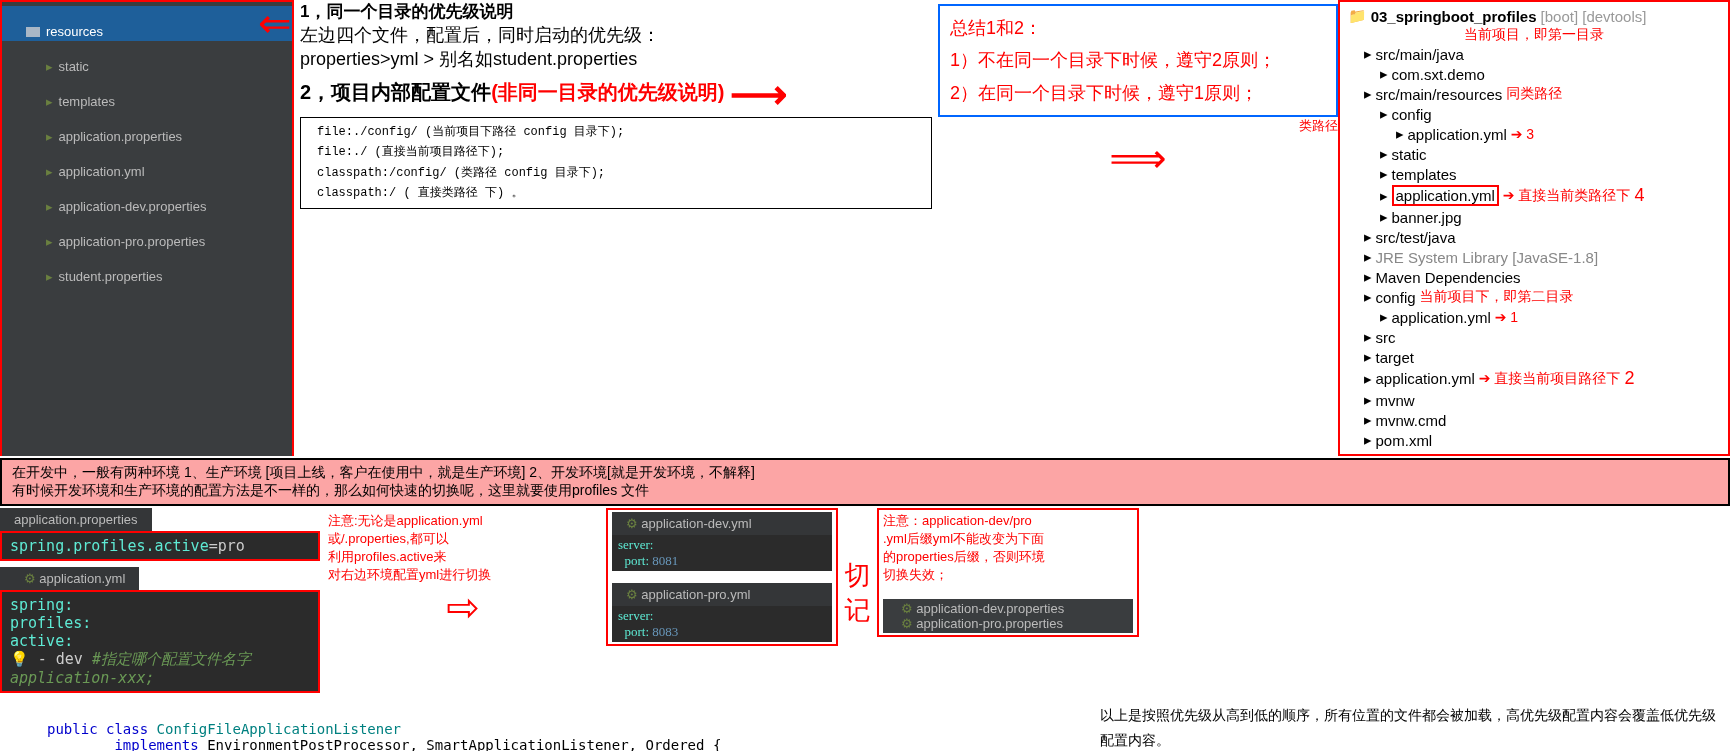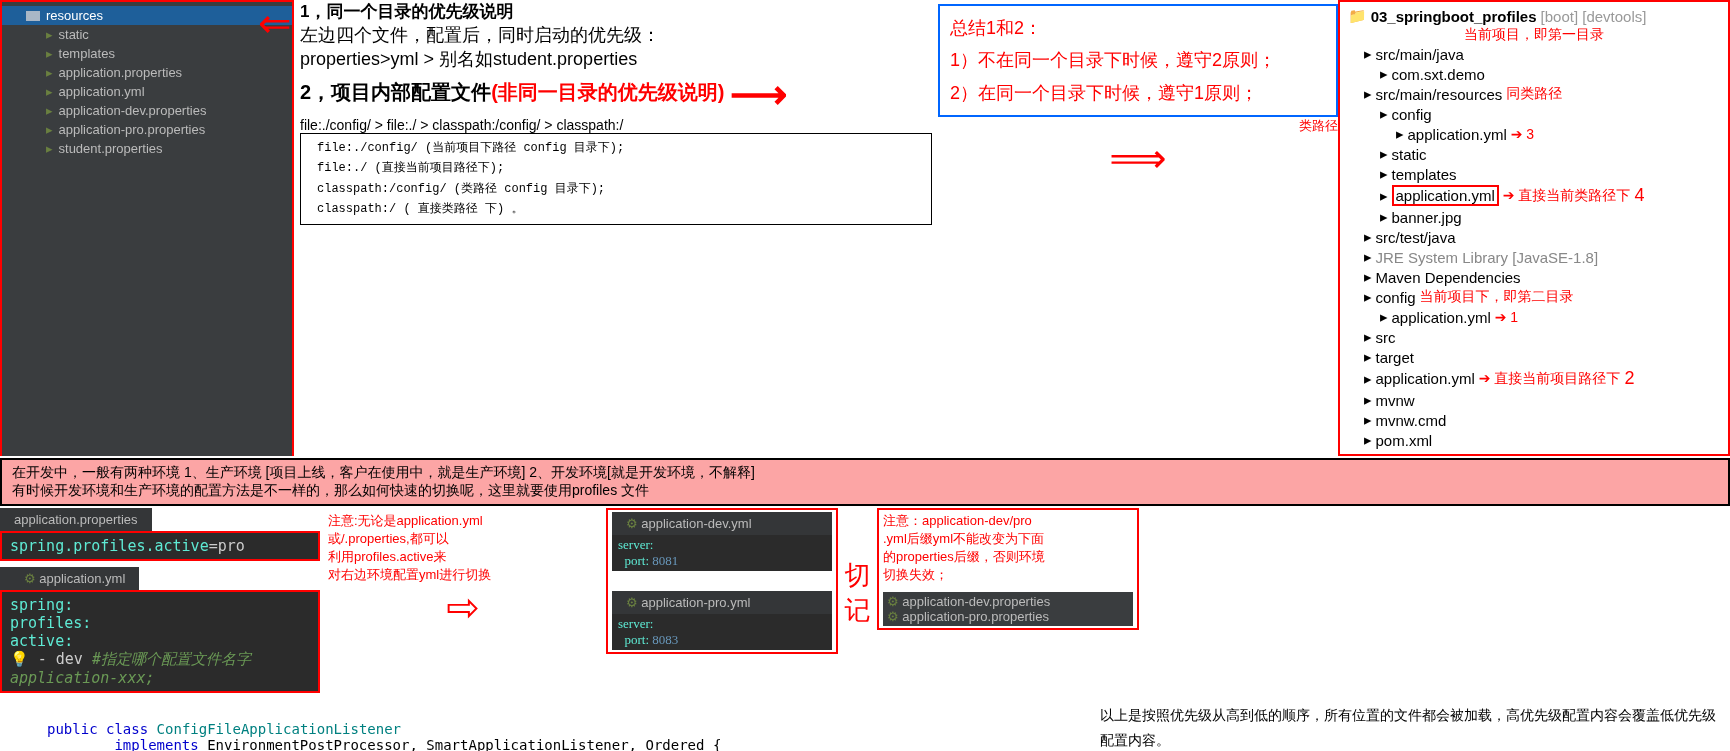--- a/index.html
+++ b/index.html
@@ -1,18 +1,18 @@
 <!DOCTYPE html>
 <html><head>
 <meta charset="utf-8">
 <style>
 body { margin:0; font-family:"Microsoft YaHei",Arial,sans-serif; font-size:13px; background:#fff; color:#000; width:1730px; }
 .row { display:flex; }
 .dark-tree { background:#3a3d3f; color:#bbb; width:290px; padding:4px 0; }
-.dark-tree .tree-item { padding:2px 6px 2px 24px; display:flex; align-items:center; gap:6px; }
+.dark-tree .tree-item { padding:18px 6px 2px 24px; display:flex; align-items:center; gap:6px; }
 .dark-tree .tree-item.sel { background:#1e5f9a; color:#fff; }
 .dark-tree .tree-item.child { padding-left:44px; }
 .mid { flex:1; padding:0 6px; position:relative; }
 .red { color:#f00; }
 .note-box { border:2px solid #f00; padding:2px 4px; }
 .blue-box { border:2px solid #06f; color:#f00; font-size:18px; padding:6px 10px; line-height:1.8; }
 .black-box { border:1px solid #000; font-family:Liberation Mono, monospace; font-size:12px; padding:4px 16px; line-height:1.7; }
 .gray-band { background:#fca5a5; border:2px solid #000; padding:4px 10px; margin-top:2px; font-size:14px; }
 .ide-tab { background:#343638; color:#bbb; display:inline-block; padding:4px 14px; }
 .ide-box { background:#2b2b2b; color:#ccc; font-family:Consolas,monospace; font-size:15px; padding:4px 8px; border:2px solid #f00; }
@@ -75,21 +75,20 @@
 
   <div class="mid">
     <span class="arrow-big" style="position:absolute;left:-36px;top:0;">⇐</span>
     <div style="font-size:17px;font-weight:bold">1，同一个目录的优先级说明</div>
     <div style="font-size:18px">左边四个文件，配置后，同时启动的优先级：</div>
     <div style="font-size:18px">properties&gt;yml &gt; 别名如student.properties</div>
     <div style="font-size:20px;font-weight:bold">
       <span>2，项目内部配置文件</span><span class="red">(非同一目录的优先级说明)</span>
       <span class="arrow-big">⟶</span>
     </div>
-    <div style="font-size:14px">file:./config/  &gt; file:./  &gt; classpath:/config/  &gt; classpath:/</div>
     <div class="black-box" id="black-box">
         <div>file:./config/ (当前项目下路径 config 目录下);</div>
         <div>file:./ (直接当前项目路径下);</div>
         <div>classpath:/config/ (类路径 config 目录下);</div>
         <div>classpath:/ ( 直接类路径 下) 。</div>
       </div>
   </div>
 
   <div style="width:400px;padding-top:4px">
     <div class="blue-box">
@@ -231,34 +230,34 @@
     <div>利用profiles.active来</div>
     <div>对右边环境配置yml进行切换</div>
     <div style="text-align:center"><span class="arrow-big">⇨</span></div>
   </div>
 
   <div style="width:220px" class="note-box">
     <div class="ide-tab" style="display:block"><span style="color:#6a8040">⚙</span> <span>application-dev.yml</span></div>
     <div style="background:#2b2b2b;color:#ccc;font-family:Consolas;padding:2px 6px">
       <span class="kw-o">server:</span><br>&nbsp;&nbsp;<span class="kw-o">port:</span> <span style="color:#6897bb">8081</span>
     </div>
-    <div class="ide-tab" style="display:block;margin-top:20px"><span style="color:#6a8040">⚙</span> <span>application-pro.yml</span></div>
+    <div class="ide-tab" style="display:block;margin-top:12px"><span style="color:#6a8040">⚙</span> <span>application-pro.yml</span></div>
     <div style="background:#2b2b2b;color:#ccc;font-family:Consolas;padding:2px 6px">
       <span class="kw-o">server:</span><br>&nbsp;&nbsp;<span class="kw-o">port:</span> <span style="color:#6897bb">8083</span>
     </div>
   </div>
 
   <div class="red" style="font-size:26px;width:39px;text-align:center;padding-top:50px">切记</div>
 
   <div style="width:250px" class="note-box red">
     <div>注意：application-dev/pro</div>
     <div>.yml后缀yml不能改变为下面</div>
     <div>的properties后缀，否则环境</div>
     <div>切换失效；</div>
-    <div id="bad-props" style="background:#3a3d3f;color:#bbb;padding:2px 4px;margin-top:8px">
+    <div id="bad-props" style="background:#3a3d3f;color:#bbb;padding:2px 18px;margin-top:15px">
         <div><span style="color:#6a8040">⚙</span> application-dev.properties</div>
         <div><span style="color:#6a8040">⚙</span> application-pro.properties</div>
       </div>
   </div>
 </div>
 
 <div class="row" style="margin-top:6px">
   <div class="code-area" style="flex:1">
 <span class="kw">public class</span> <span class="cls">ConfigFileApplicationListener</span>
 <span class="kw">        implements </span><span>EnvironmentPostProcessor, SmartApplicationListener, Ordered {</span>

